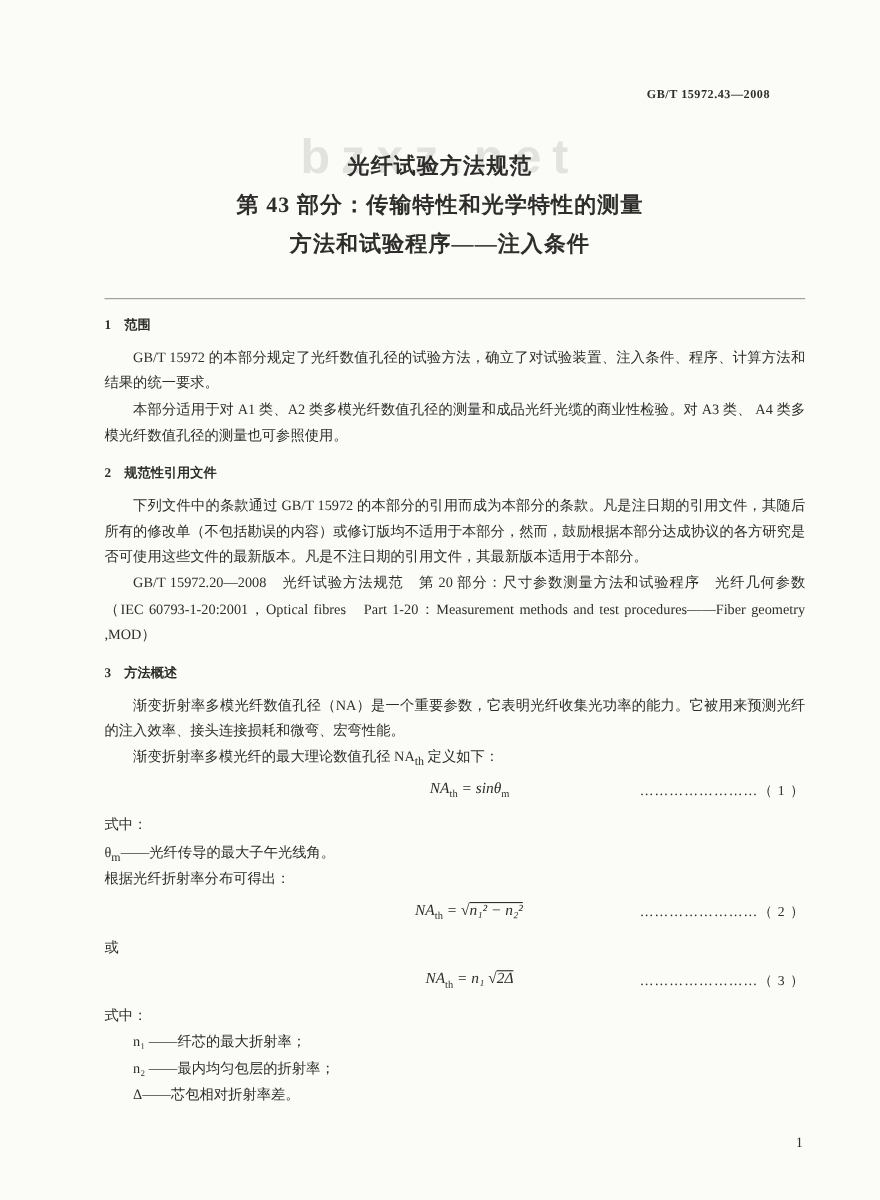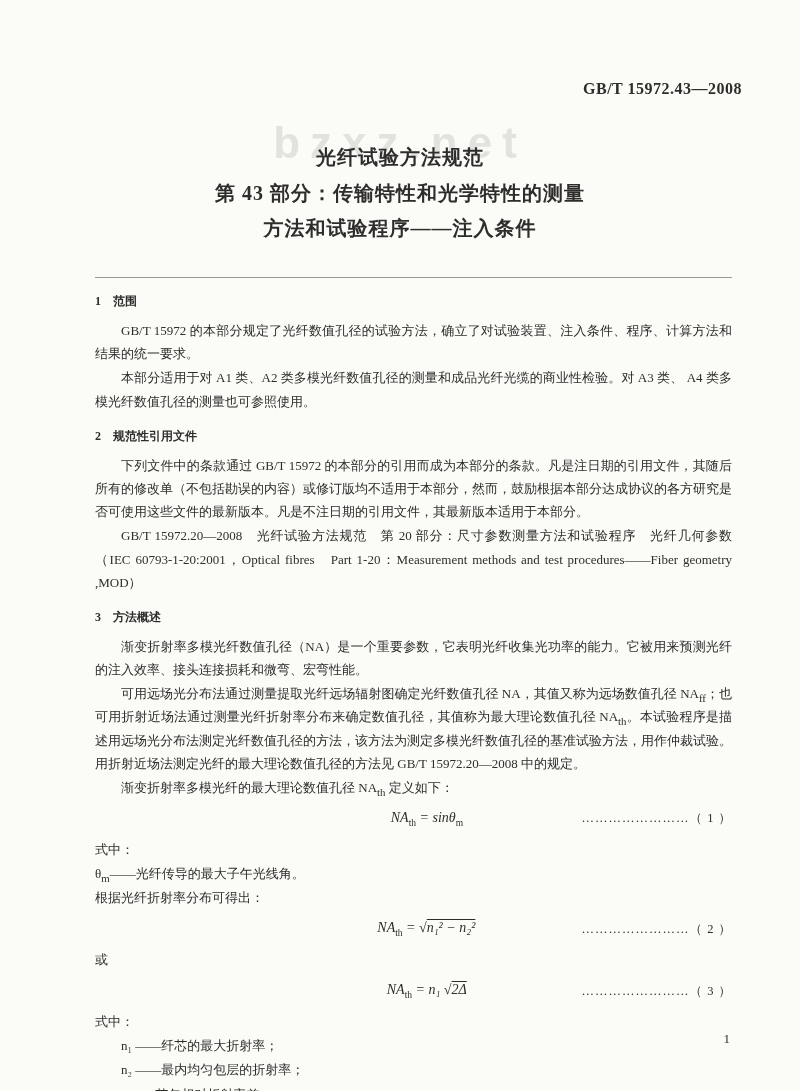--- a/index.html
+++ b/index.html
@@ -17,23 +17,23 @@
   .watermark {
     position: absolute; top: 118px; left: 50%;
     transform: translateX(-50%);
     font-family: "Liberation Sans", "DejaVu Sans", sans-serif;
     font-size: 44px; font-weight: bold;
     color: #cfcfcb; opacity: 0.55; letter-spacing: 10px;
     z-index: 0; user-select: none;
   }
 
   .doc-code {
-    padding-top: 80px; padding-right: 58px;
+    padding-top: 80px; padding-right: 100px;
     text-align: right;
-    font-weight: bold; font-size: 16px; letter-spacing: 0.5px;
+    font-weight: bold; font-size: 11px; letter-spacing: 0.5px;
     position: relative; z-index: 1;
   }
 
   .title-block {
     margin-top: 42px;
     text-align: center;
     font-weight: bold;
     font-size: 20px;
     line-height: 1.78;
     position: relative; z-index: 1;
@@ -113,21 +113,20 @@
     <div class="sec-heading">1　范围</div>
     <p class="para">GB/T 15972 的本部分规定了光纤数值孔径的试验方法，确立了对试验装置、注入条件、程序、计算方法和结果的统一要求。</p>
     <p class="para">本部分适用于对 A1 类、A2 类多模光纤数值孔径的测量和成品光纤光缆的商业性检验。对 A3 类、 A4 类多模光纤数值孔径的测量也可参照使用。</p>
 
     <div class="sec-heading">2　规范性引用文件</div>
     <p class="para">下列文件中的条款通过 GB/T 15972 的本部分的引用而成为本部分的条款。凡是注日期的引用文件，其随后所有的修改单（不包括勘误的内容）或修订版均不适用于本部分，然而，鼓励根据本部分达成协议的各方研究是否可使用这些文件的最新版本。凡是不注日期的引用文件，其最新版本适用于本部分。</p>
     <p class="para">GB/T 15972.20—2008　光纤试验方法规范　第 20 部分：尺寸参数测量方法和试验程序　光纤几何参数（IEC 60793-1-20:2001，Optical fibres　Part 1-20：Measurement methods and test procedures——Fiber geometry ,MOD）</p>
 
     <div class="sec-heading">3　方法概述</div>
     <p class="para">渐变折射率多模光纤数值孔径（NA）是一个重要参数，它表明光纤收集光功率的能力。它被用来预测光纤的注入效率、接头连接损耗和微弯、宏弯性能。</p>
-    <p class="para">可用远场光分布法通过测量提取光纤远场辐射图确定光纤数值孔径 NA，其值又称为远场数值孔径 NA<sub>ff</sub>；也可用折射近场法通过测量光纤折射率分布来确定数值孔径，其值称为最大理论数值孔径 NA<sub>th</sub>。本试验程序是描述用远场光分布法测定光纤数值孔径的方法，该方法为测定多模光纤数值孔径的基准试验方法，用作仲裁试验。用折射近场法测定光纤的最大理论数值孔径的方法见 GB/T 15972.20—2008 中的规定。</p>
     <p class="para">渐变折射率多模光纤的最大理论数值孔径 NA<sub>th</sub> 定义如下：</p>
 
     <div class="formula-row">
       <span class="f-spacer"></span>
       <span class="f-math">NA<sub>th</sub> = sinθ<sub>m</sub></span>
       <span class="f-ref">……………………（ 1 ）</span>
     </div>
 
     <p class="plain">式中：</p>
     <p class="def-line">θ<sub>m</sub>——光纤传导的最大子午光线角。</p>

